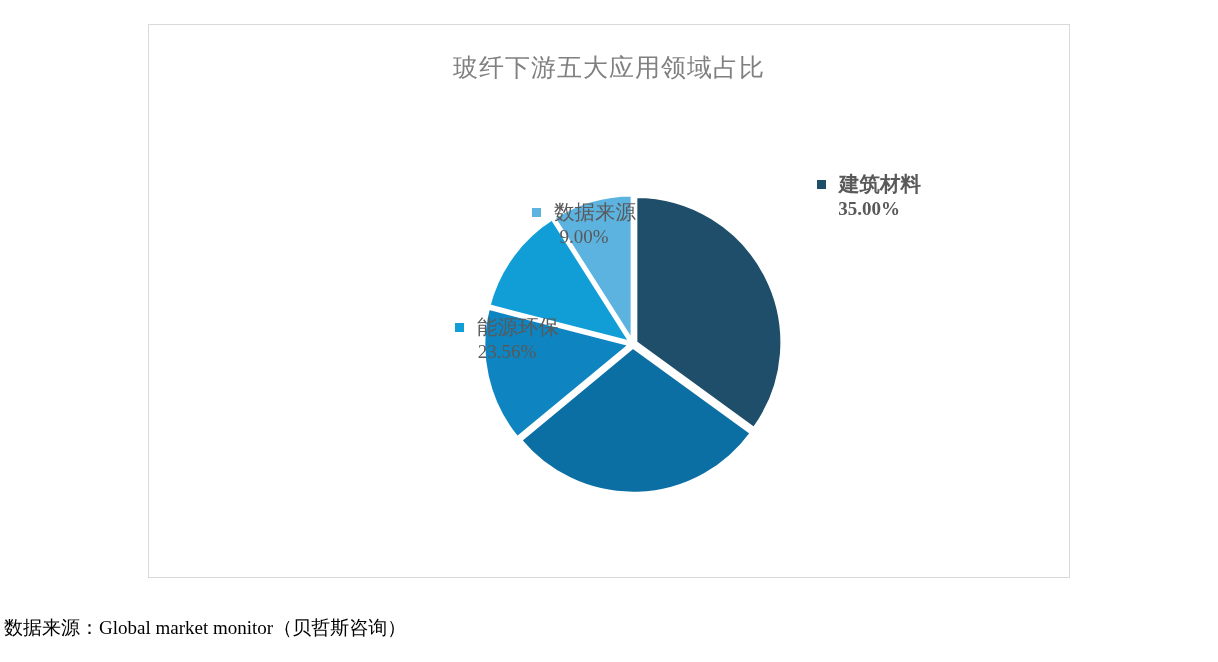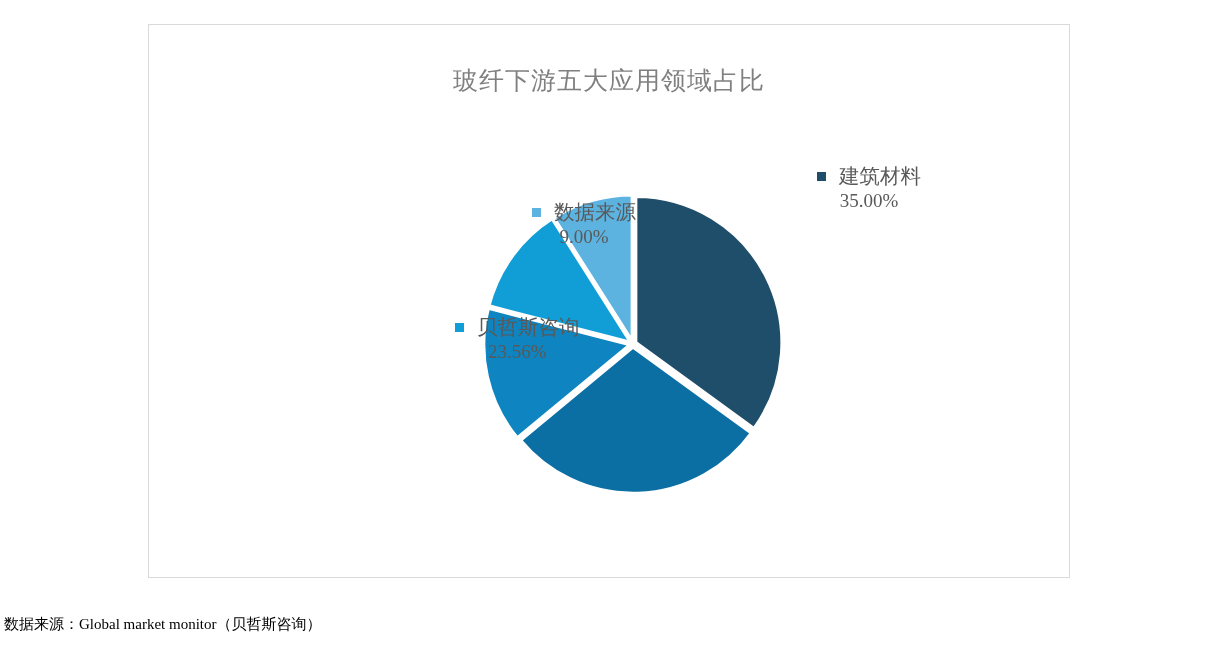--- a/index.html
+++ b/index.html
@@ -31,21 +31,20 @@
     position: absolute;
     left: 0;
     top: 26px;
     width: 100%;
     text-align: center;
     font-size: 25px;
     color: #808080;
     font-family: "Liberation Serif", "DejaVu Serif", serif;
     letter-spacing: 1px;
     white-space: nowrap;
-    margin-top: 13px;
   }
 
   
   #pie-plot {
     position: absolute;
     left: 0;
     top: 0;
     width: 922px;
     height: 554px;
   }
@@ -75,32 +74,32 @@
   .data-label .lbl-name {
     display: inline-block;
   }
   .data-label .lbl-value {
     display: block;
     text-align: center;
     font-size: 19px;
   }
 
   
-  #label-0 { left: 668px; top: 138px; }
+  #label-0 { left: 668px; top: 146px; font-weight: bold; }
   #label-1 { left: 656px; top: 481px; }
   #label-2 { left: 367px; top: 445px; }
   #label-3 { left: 306px; top: 289px; }
   #label-4 { left: 383px; top: 174px; }
 
   
   #source-note {
     position: absolute;
     left: 4px;
     top: 615px;
-    font-size: 15px;
+    font-size: 19px;
     color: #000000;
     white-space: nowrap;
     font-family: "Liberation Serif", "DejaVu Serif", serif;
   }
 </style>
 </head>
 <body>
 
 <div id="chart-frame">
 
@@ -120,21 +119,21 @@
       <span class="lbl-name">建筑材料</span>
     </div>
     <span class="lbl-value">35.00%</span>
   </div>
 
 
 
   <div class="data-label" id="label-3">
     <div class="lbl-row">
       <span class="marker" style="background: rgb(17, 158, 214);"></span>
-      <span class="lbl-name">贝哲斯咨询</span>
+      <span class="lbl-name">能源环保</span>
     </div>
     <span class="lbl-value">23.56%</span>
   </div>
 
   <div class="data-label" id="label-4">
     <div class="lbl-row">
       <span class="marker" style="background: rgb(92, 179, 224);"></span>
       <span class="lbl-name">数据来源</span>
     </div>
     <span class="lbl-value">9.00%</span>

